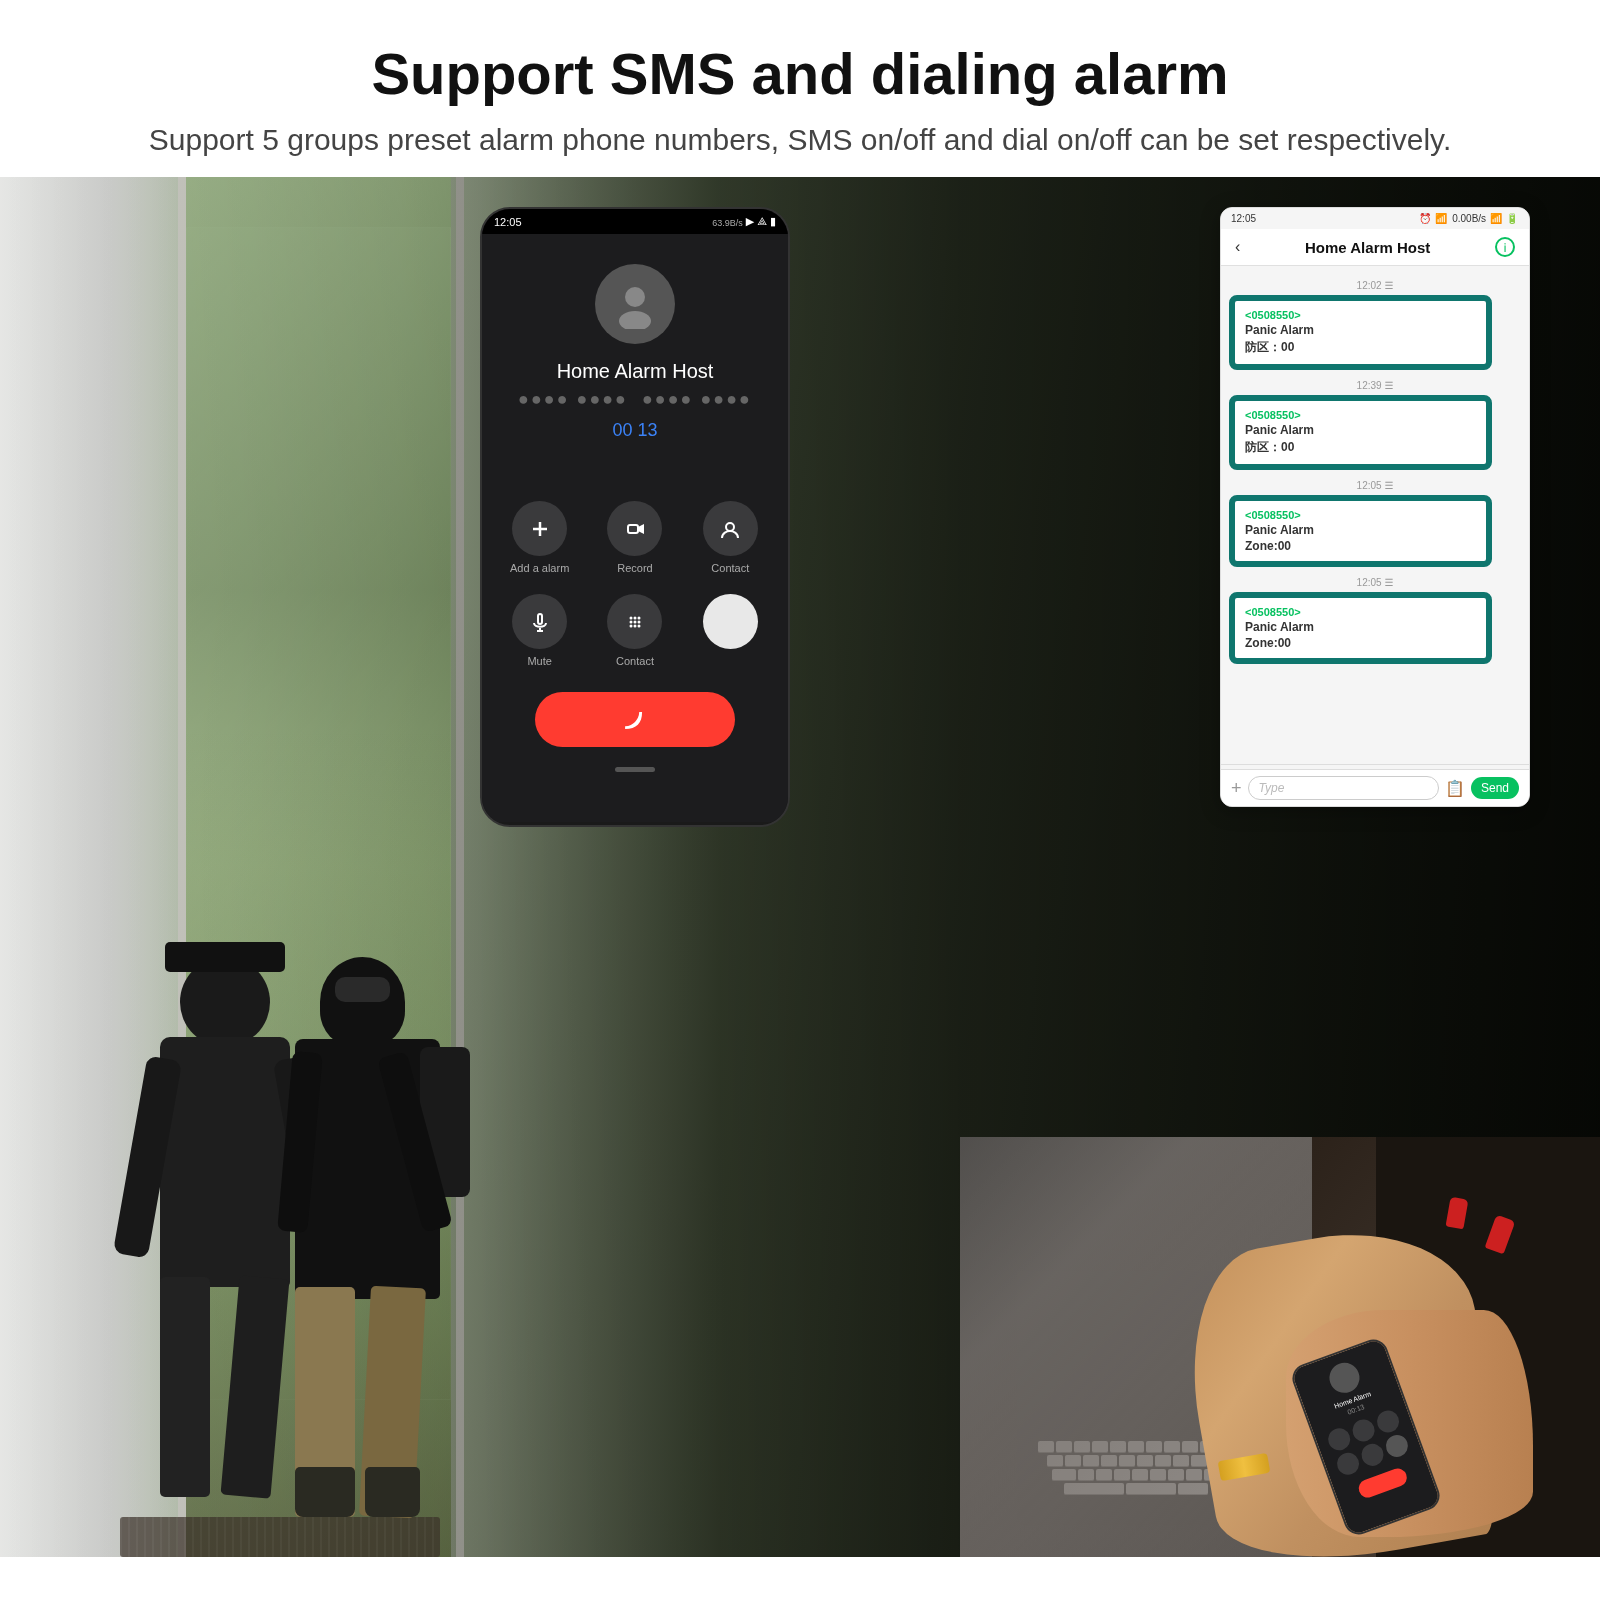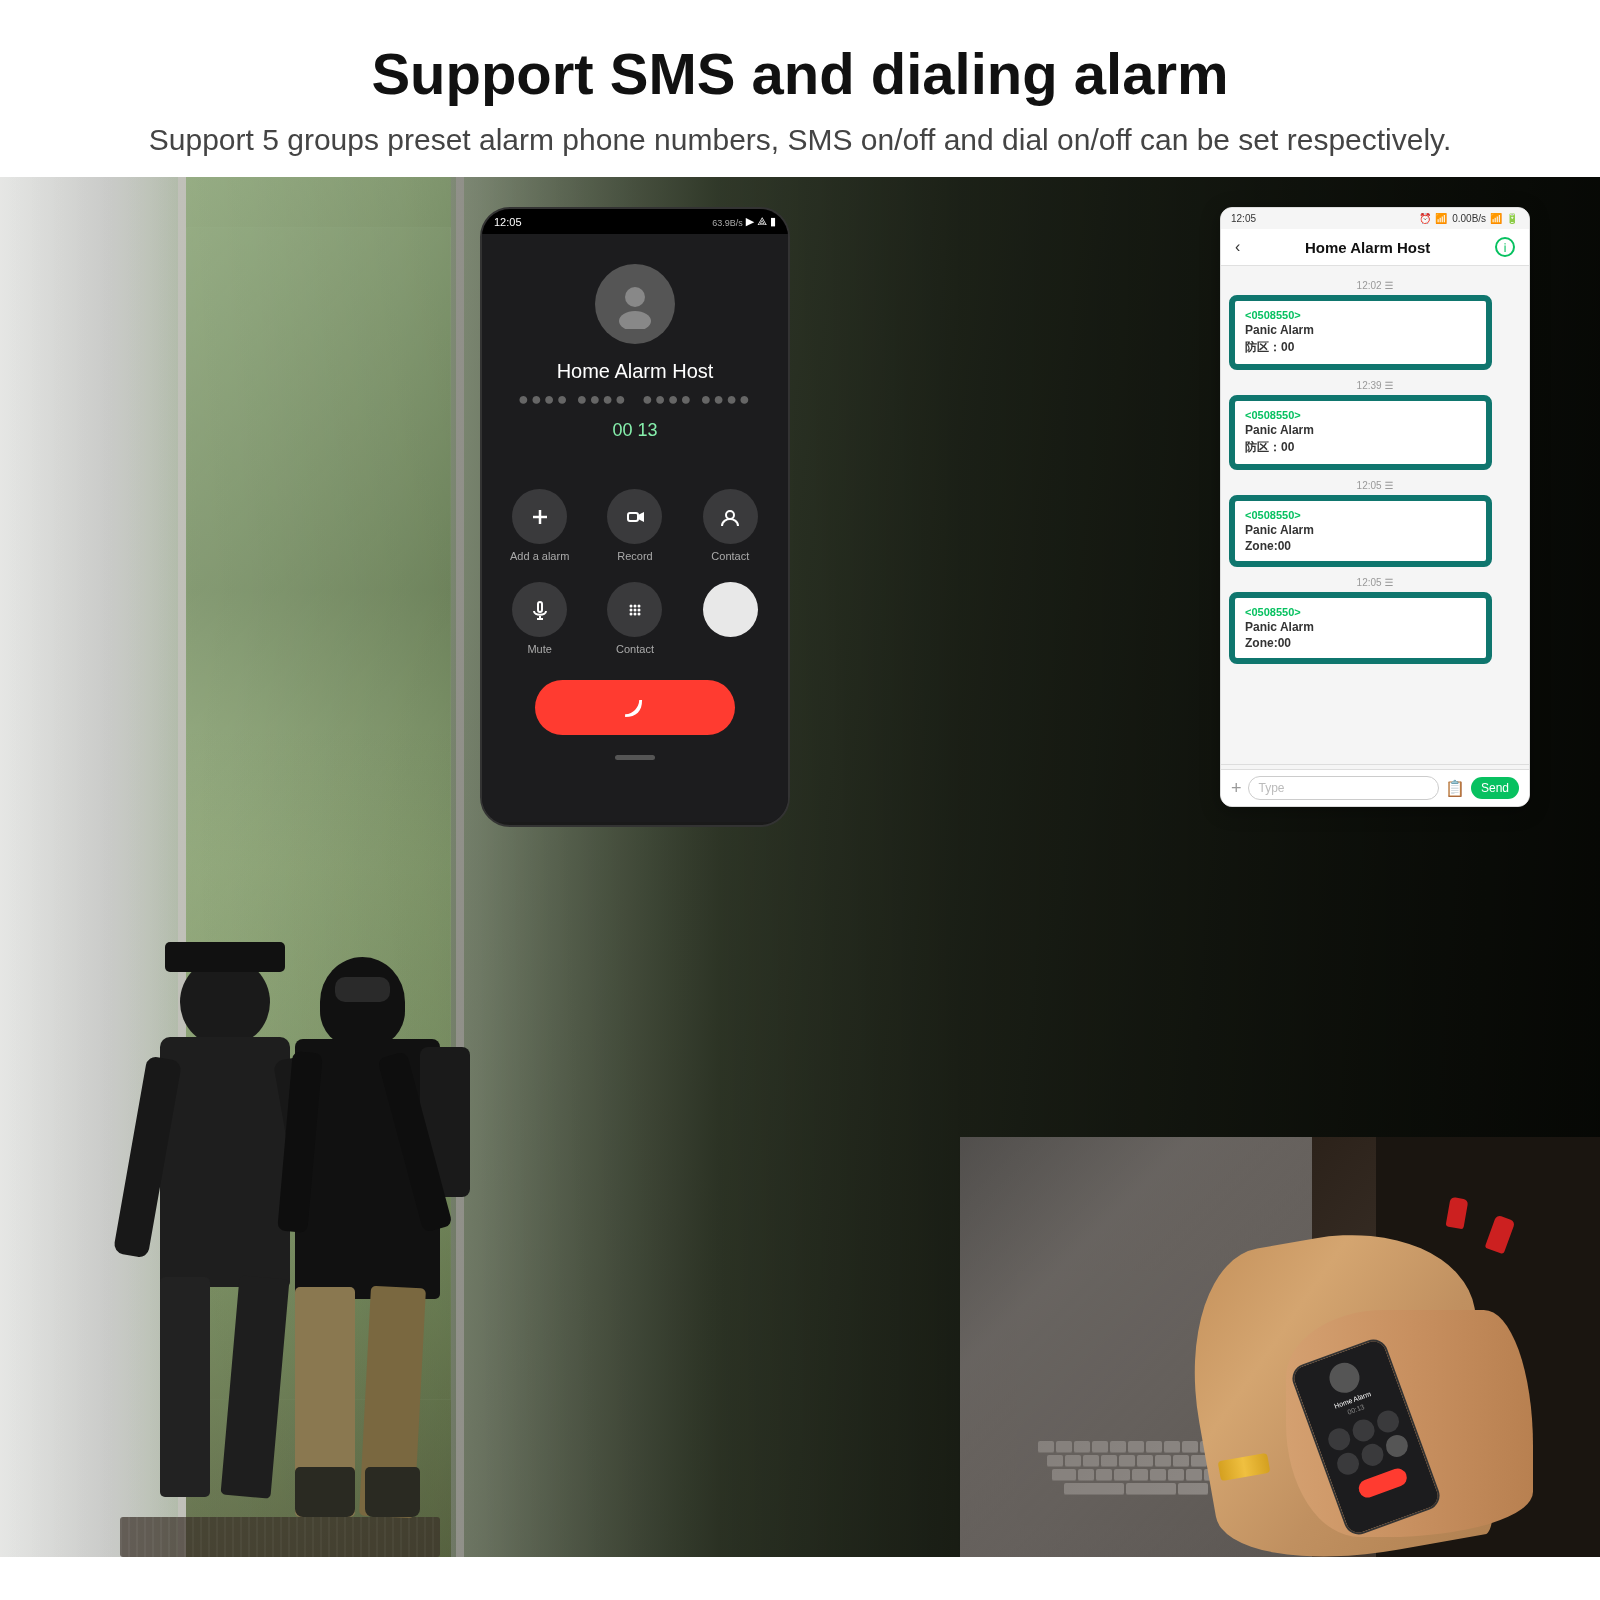--- a/index.html
+++ b/index.html
@@ -110,23 +110,23 @@
     }
 
     .caller-number {
       color: #888;
       font-size: 13px;
       margin-bottom: 10px;
       letter-spacing: 3px;
     }
 
     .call-duration {
-      color: #86efac;
+      color: #3b82f6;
       font-size: 18px;
-      margin-bottom: 48px;
+      margin-bottom: 60px;
     }
 
     .call-buttons {
       display: grid;
       grid-template-columns: repeat(3, 1fr);
       gap: 20px;
       width: 100%;
       margin-bottom: 20px;
     }
 
@@ -639,21 +639,21 @@
         <div class="sms-bubble">
           <div class="sms-from">&lt;0508550&gt;</div>
           <div class="sms-text">Panic Alarm</div>
           <div class="sms-text">Zone:00</div>
         </div>
       </div>
 
       <div class="sms-input-bar">
         <span style="font-size:18px;color:#999;">+</span>
         <div class="sms-input">
-          <span style="color:#bbb;">Type</span>
+          <span style="color:#bbb;font-style:italic;">Type</span>
         </div>
         <span style="font-size:16px;color:#999;">📋</span>
         <div class="sms-send-btn">
           <span>Send</span>
         </div>
       </div>
 
       <div class="sms-bottom-nav">
         <div class="nav-dot"></div>
         <div class="nav-dot active"></div>

